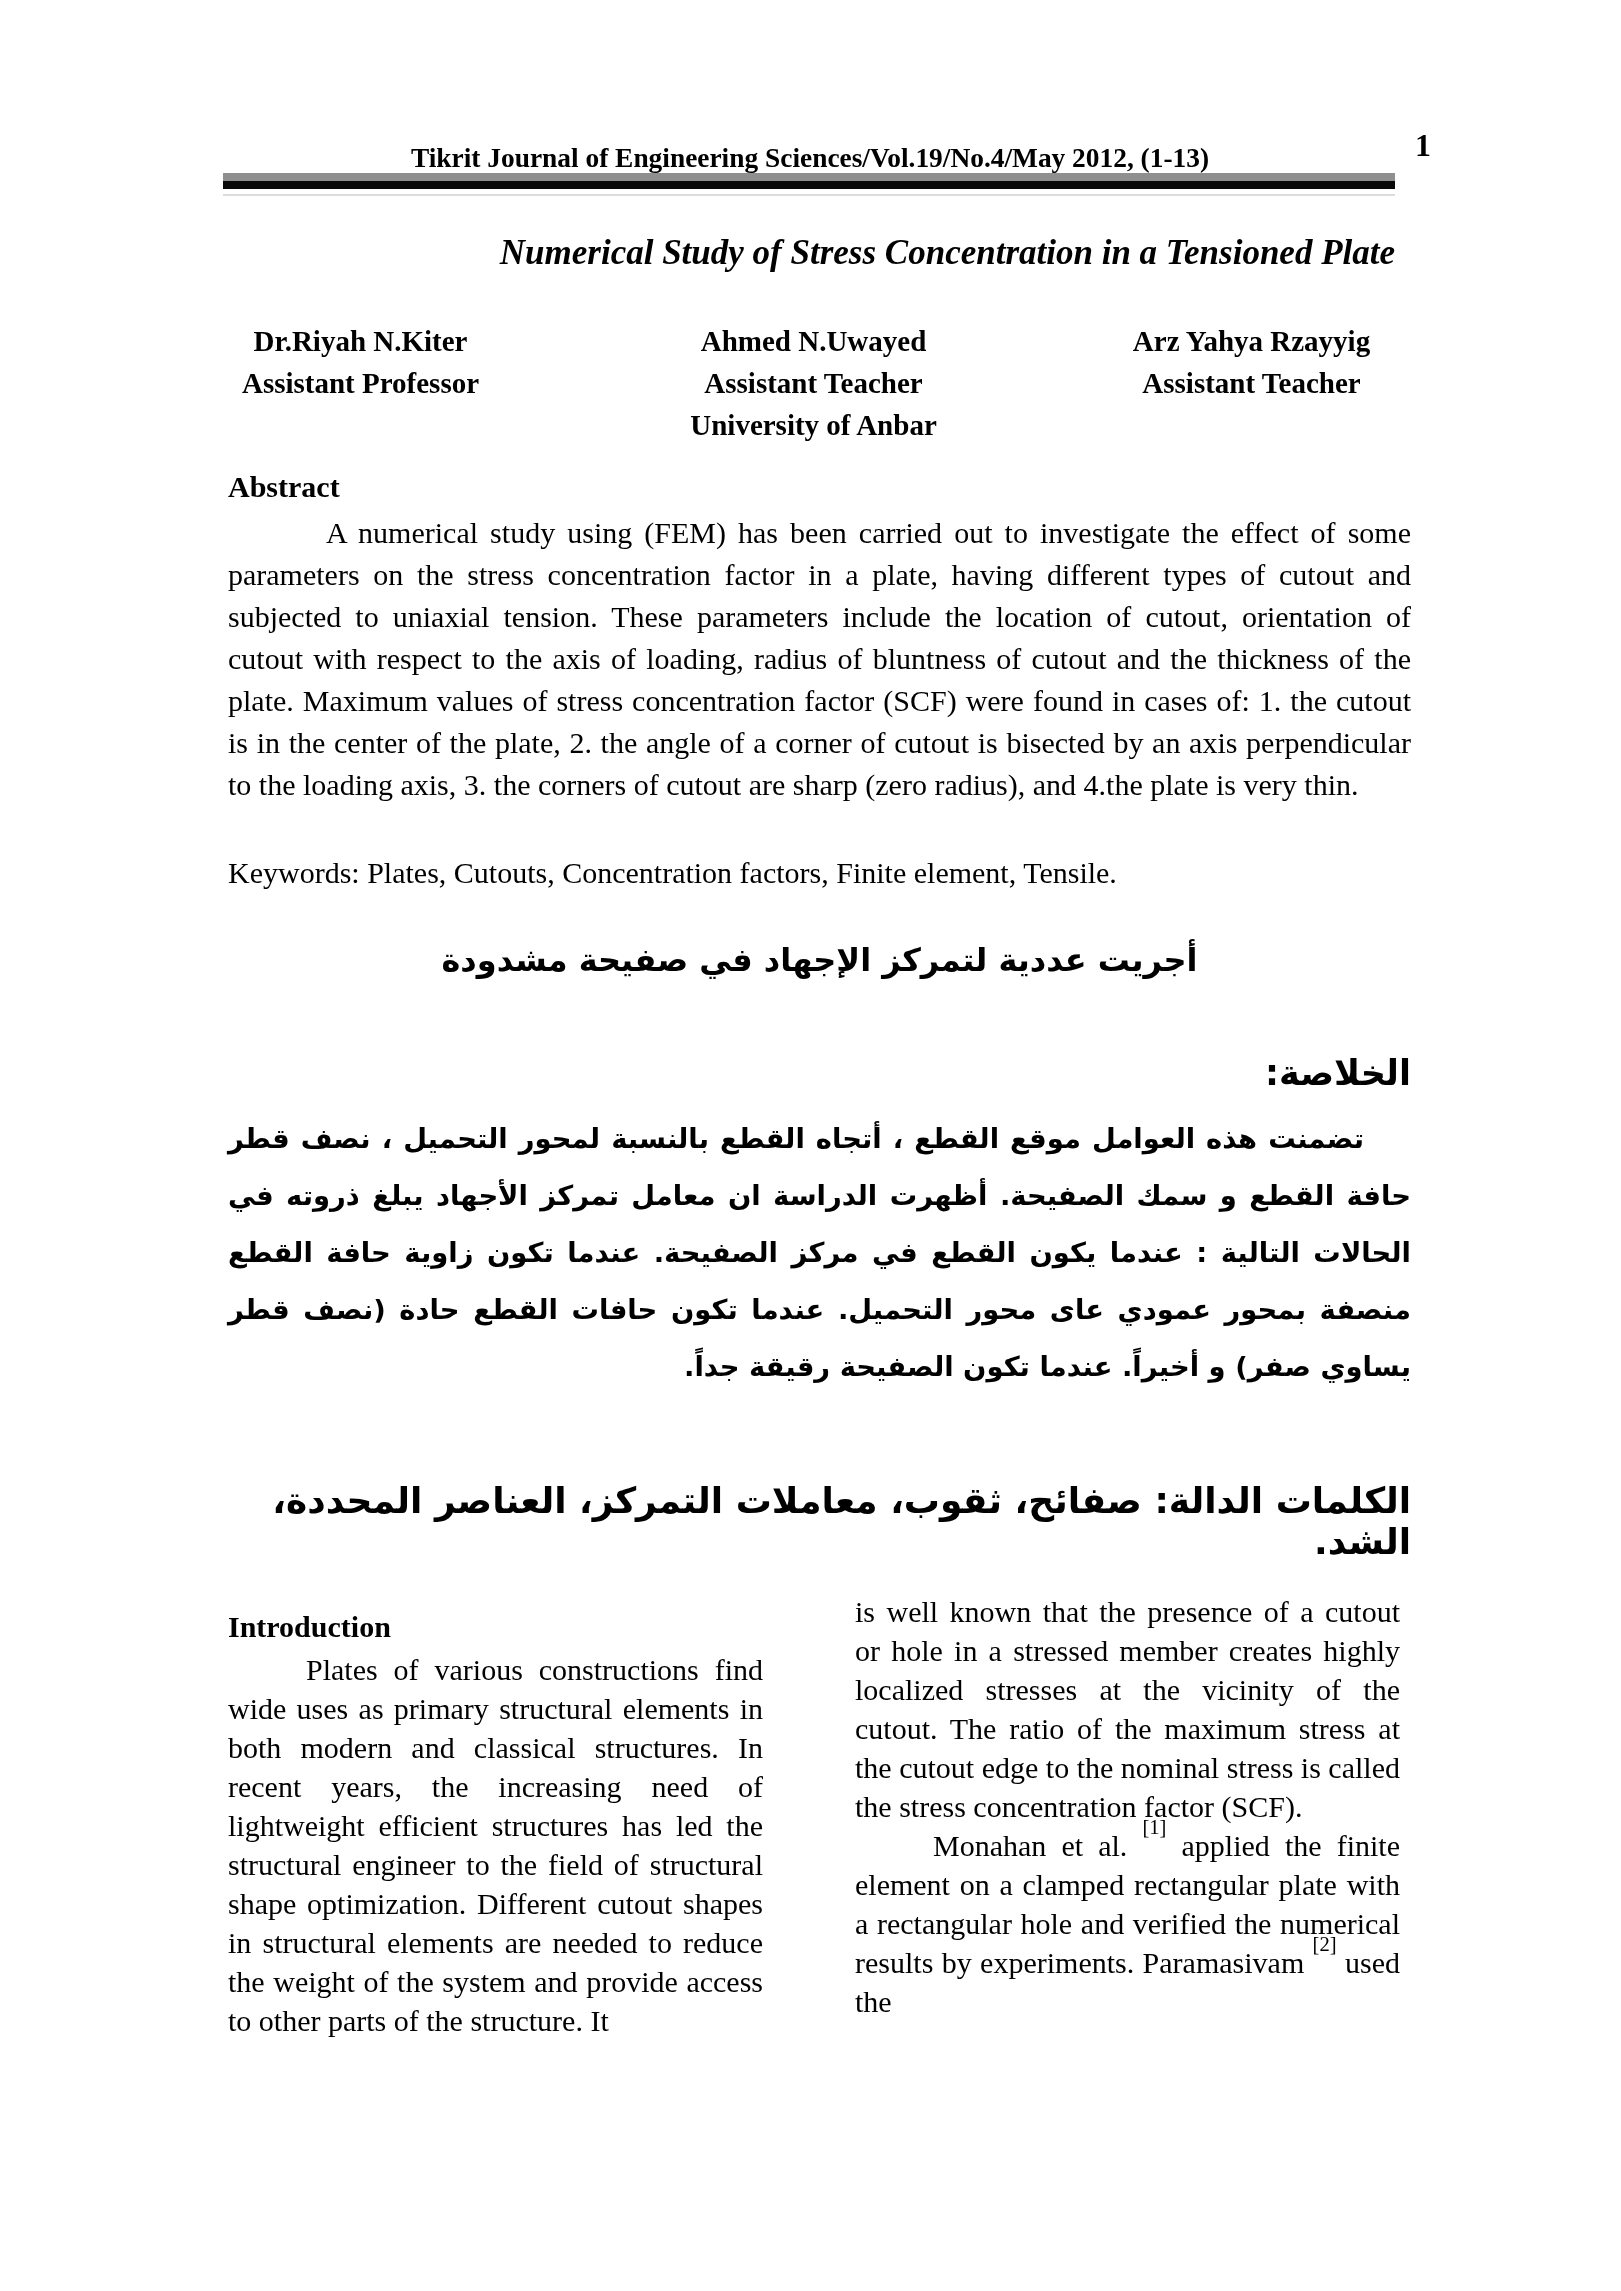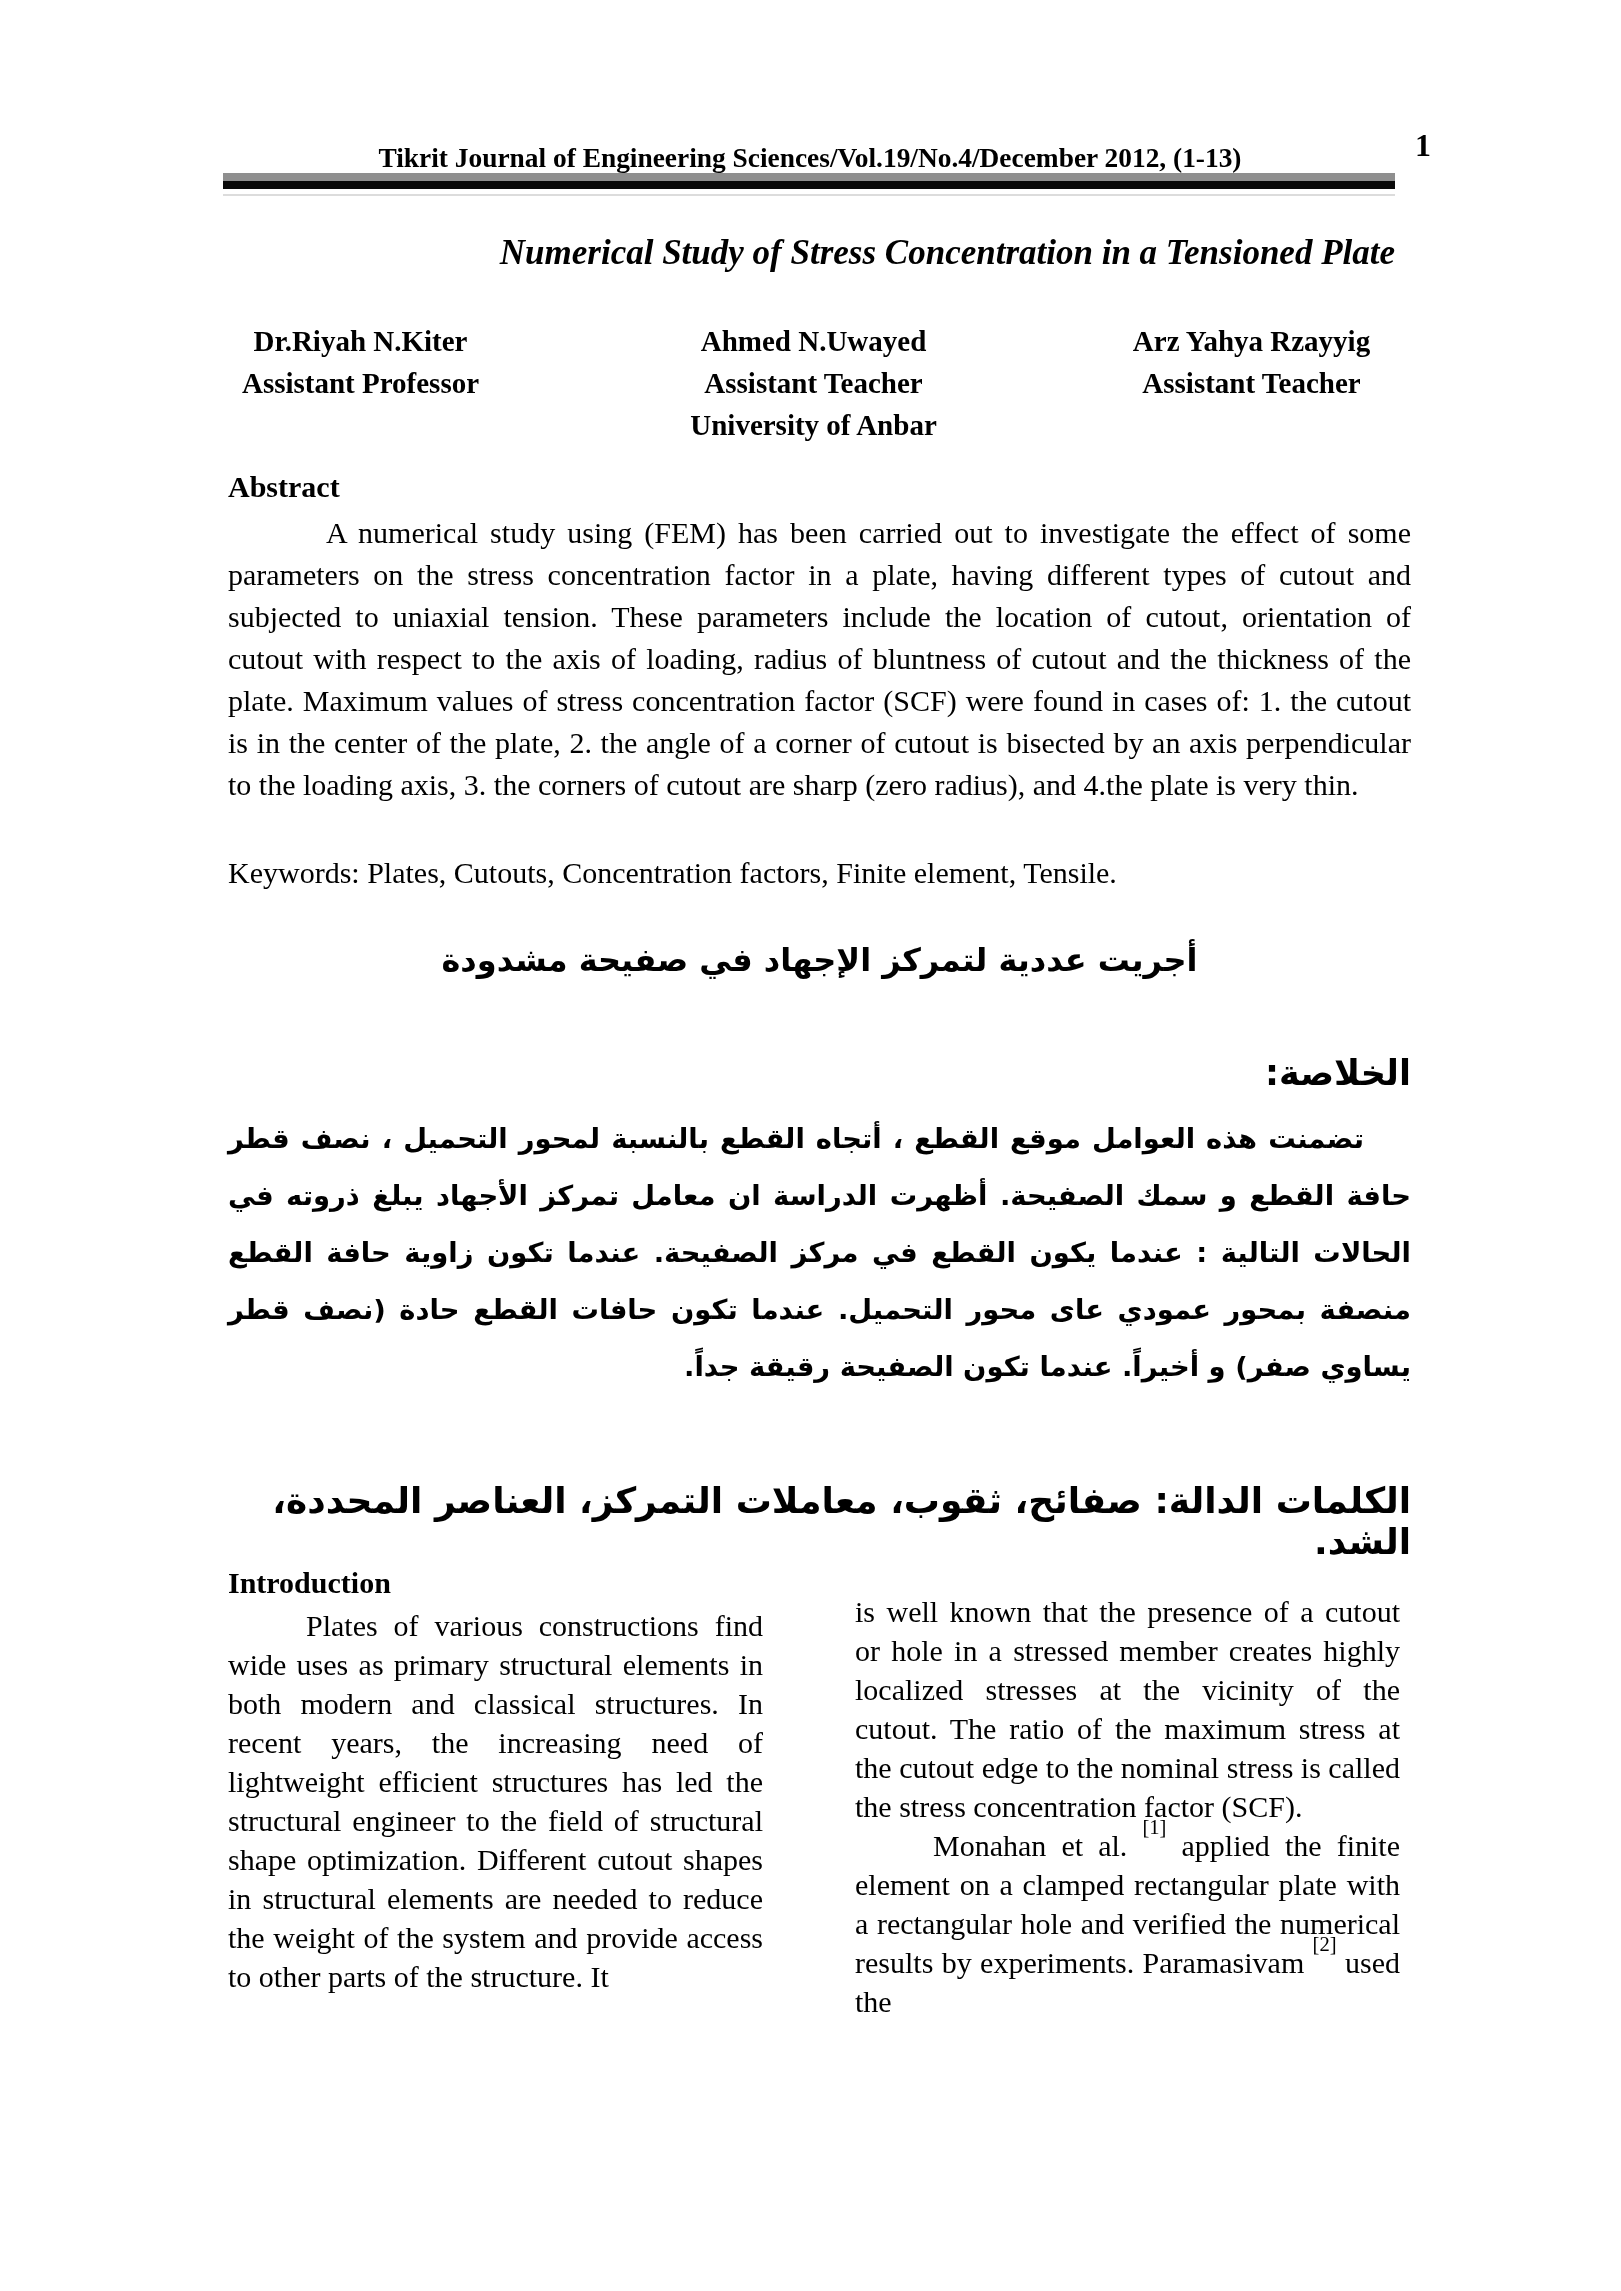--- a/index.html
+++ b/index.html
@@ -54,31 +54,31 @@
   }
   .arabic-body{
     position:absolute;top:1110px;left:228px;width:1183px;
     font-size:27.4px;line-height:57px;text-align:justify;font-weight:bold;
   }
   .arabic-body p{margin:0;text-indent:47px;}
   .arabic-keywords{
     position:absolute;top:1480px;left:228px;width:1183px;text-align:right;
     font-size:36px;font-weight:bold;
   }
-  .intro-left{position:absolute;top:1566px;left:228px;width:535px;}
+  .intro-left{position:absolute;top:1610px;left:228px;width:535px;}
   .intro-right{position:absolute;top:1592px;left:855px;width:545px;}
   .intro-heading{font-weight:bold;font-size:30px;margin:0 0 5.9px 0;}
   .col-text{font-size:30px;line-height:39px;text-align:justify;margin:0;}
   .indented{text-indent:78px;}
   sup.ref{font-size:20.6px;line-height:0;position:relative;top:-10.8px;}
 </style>
 </head>
 <body>
 
-<div class="journal-line">Tikrit Journal of Engineering Sciences/Vol.19/No.4/December 2012, (1-13)</div>
+<div class="journal-line">Tikrit Journal of Engineering Sciences/Vol.19/No.4/May 2012, (1-13)</div>
 <div class="page-number">1</div>
 
 <div class="rule">
   <div class="gray"></div>
   <div class="black"></div>
   <div class="hair"></div>
 </div>
 
 <div class="paper-title">Numerical Study of Stress Concentration in a Tensioned Plate</div>
 

